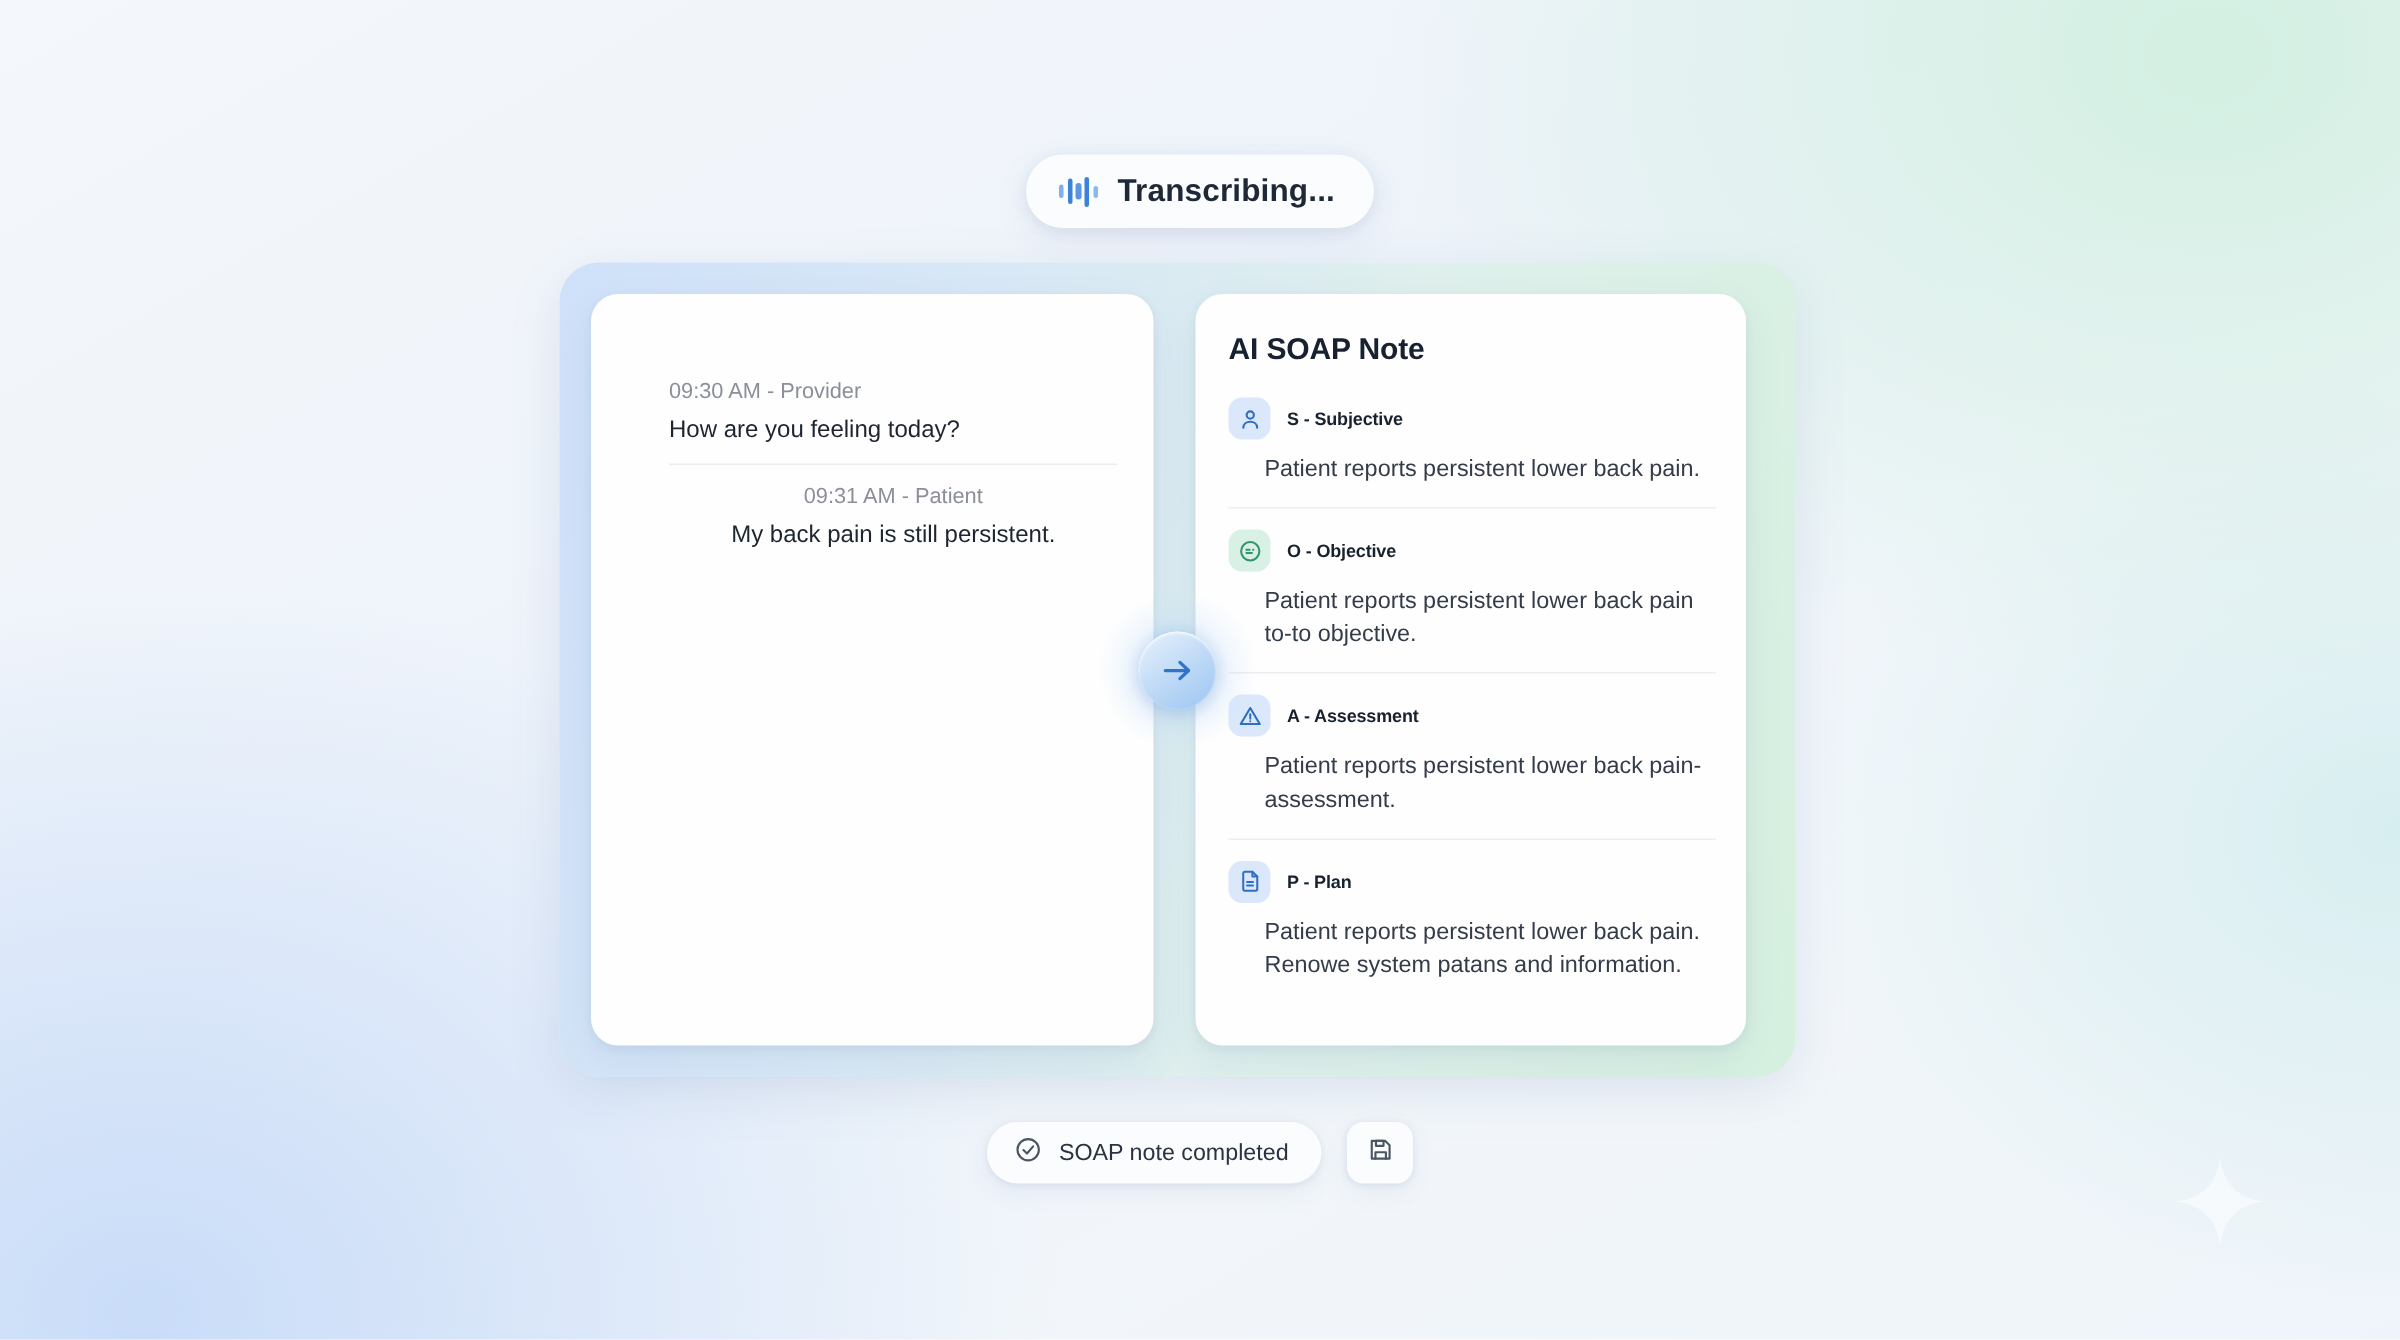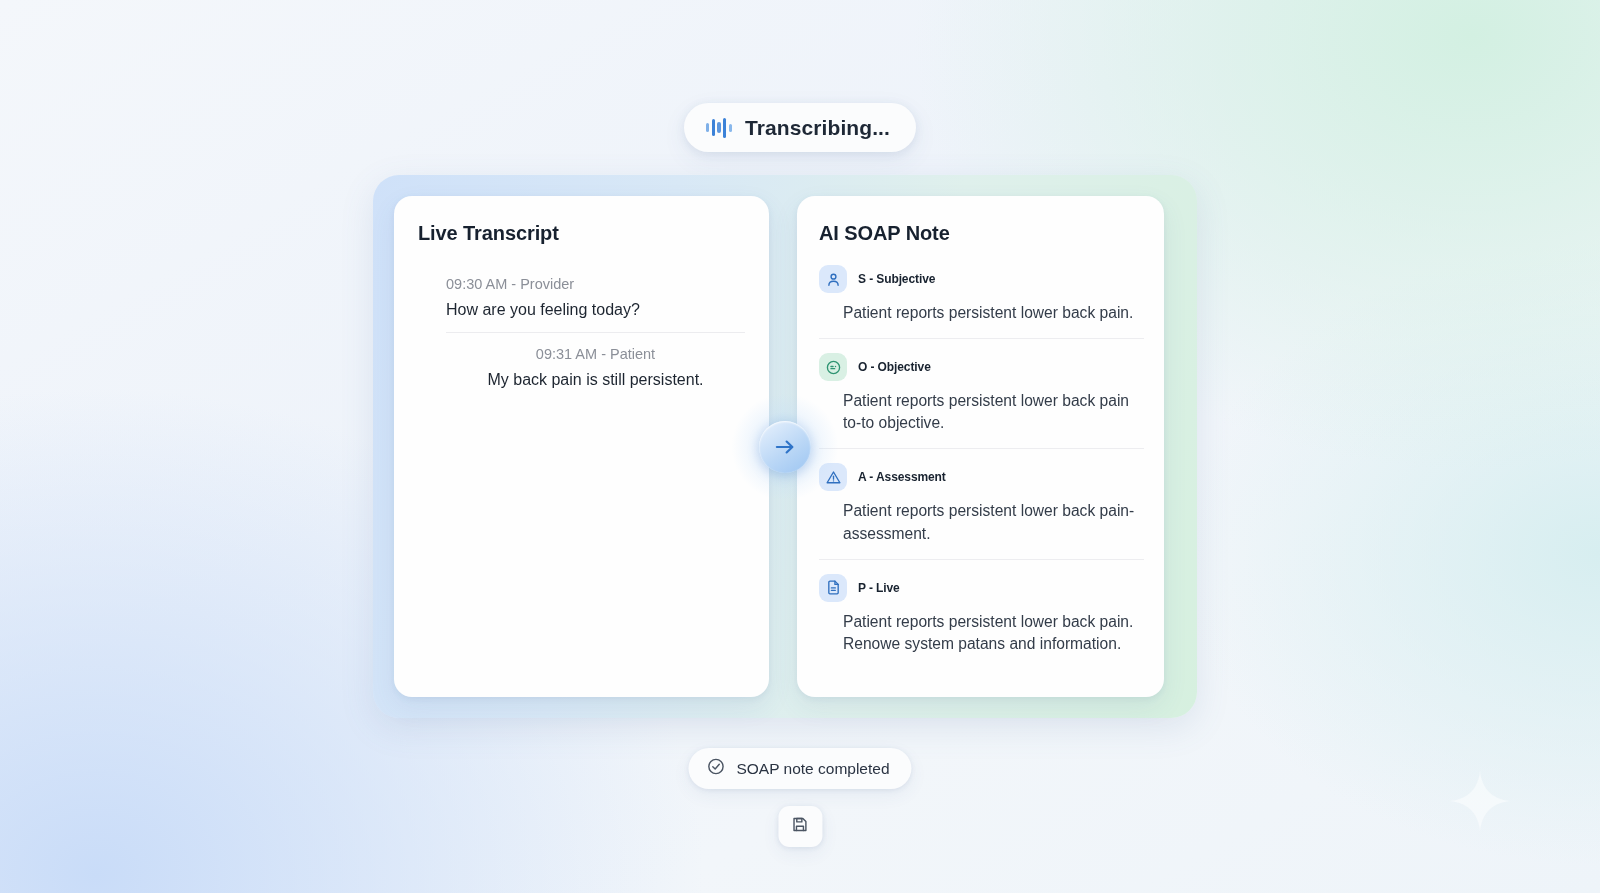--- a/index.html
+++ b/index.html
@@ -117,21 +117,21 @@
   .arrow-btn {
     width:52px; height:52px; border-radius:50%;
     background:linear-gradient(145deg, #e9f2fd 0%, #bcd8f6 55%, #9cc5f2 100%);
     display:flex; align-items:center; justify-content:center;
     box-shadow:0 3px 12px rgba(80,130,200,.28), inset 0 1px 2px rgba(255,255,255,.9);
   }
 
   
   .bottom-bar {
     position:absolute; left:50%; top:748px; transform:translateX(-50%);
-    display:flex; align-items:center; gap:17px;flex-direction:column;
+    display:flex; align-items:center; gap:17px;
   }
   .done-pill {
     display:flex; align-items:center; gap:11px;
     height:41px; padding:0 22px 0 18px;
     background:#fbfcfd; border-radius:21px;
     box-shadow:0 1px 5px rgba(60,90,140,.10), 0 6px 18px rgba(60,90,140,.07);
   }
   .done-pill .label { font-size:15.5px; color:#2a3342; }
   .save-btn {
     width:44px; height:41px;
@@ -156,21 +156,20 @@
       <i></i>
       <i></i>
   </span>
   <span class="label">Transcribing...</span>
 </div>
 
 <div class="frame">
   <div class="panels">
 
     <div class="card card-left">
-      <div class="card-title">Live Transcript</div>
 
       <div class="transcript">
         <div class="tr-item">
           <div class="tr-meta">09:30 AM - Provider</div>
           <div class="tr-text">How are you feeling today?</div>
         </div>
         <div class="tr-item">
           <div class="tr-meta">09:31 AM - Patient</div>
           <div class="tr-text">My back pain is still persistent.</div>
         </div>
@@ -227,21 +226,21 @@
         <div class="soap-row">
           <div class="soap-head">
             <span class="sec-icon ic-blue">
               <svg width="17" height="17" viewBox="0 0 24 24" fill="none" stroke="#2f6fbf" stroke-width="1.9" stroke-linecap="round" stroke-linejoin="round">
                 <path d="M14 3H7a1.6 1.6 0 0 0-1.6 1.6v14.8A1.6 1.6 0 0 0 7 21h10a1.6 1.6 0 0 0 1.6-1.6V7.6Z"></path>
                 <path d="M14 3v4.6h4.6"></path>
                 <line x1="9" y1="12.6" x2="14.6" y2="12.6"></line>
                 <line x1="9" y1="16" x2="14.6" y2="16"></line>
               </svg>
             </span>
-            <span class="soap-title">P - Live</span>
+            <span class="soap-title">P - Plan</span>
           </div>
           <div class="soap-body">Patient reports persistent lower back pain. Renowe system patans and information.</div>
         </div>
 
       </div>
     </div>
 
   </div>
 
   <div class="arrow-wrap">

